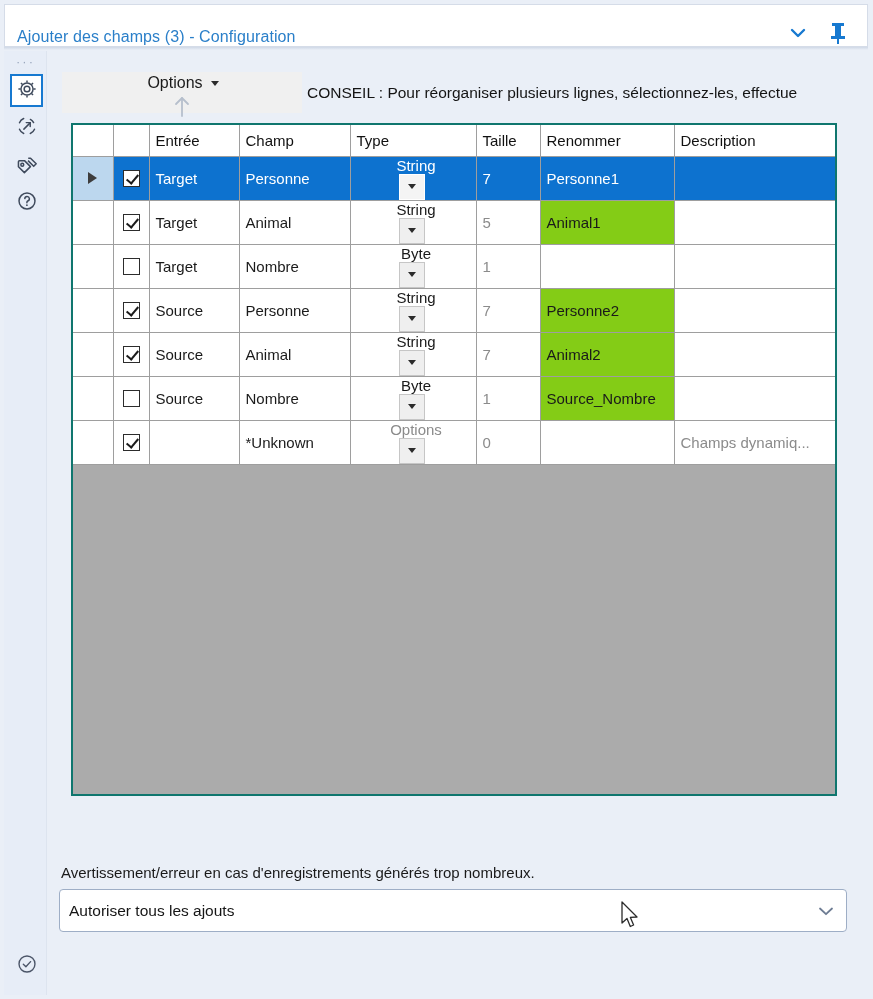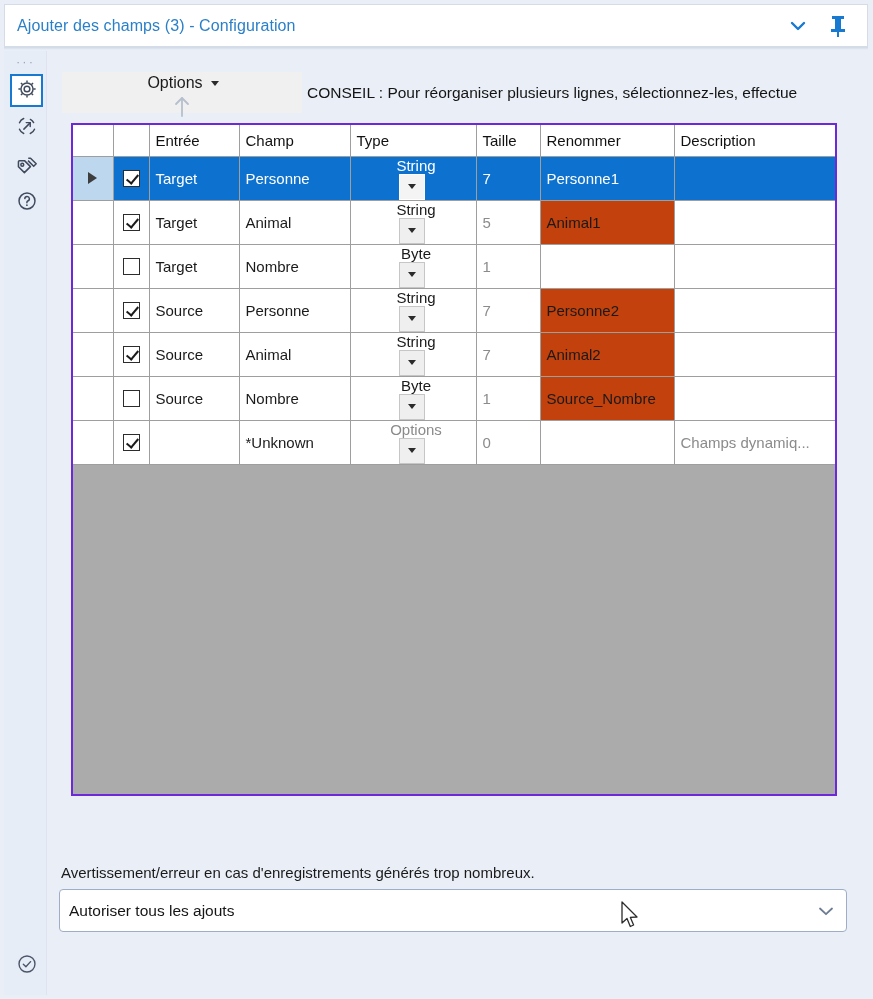--- a/index.html
+++ b/index.html
@@ -19,21 +19,21 @@
 
   
   #titlebar {
     position: absolute;
     left: 4px; top: 4px;
     width: 864px; height: 43px;
     background: #ffffff;
     border: 1px solid #d5dce8;
     box-sizing: border-box;
     display: flex;
-    align-items: center;
+    align-items: flex-end;
   }
   #title-text {
     margin-left: 12px;
     color: #2a7fc9;
     font-size: 16px;
     letter-spacing: 0.1px;
     white-space: nowrap;
   }
   #titlebar-actions {
     margin-left: auto;
@@ -141,21 +141,21 @@
     color: #141414;
     white-space: nowrap;
     overflow: hidden;
   }
 
   
   #grid-outer {
     position: absolute;
     left: 71px; top: 123px;
     width: 766px; height: 673px;
-    border: 2px solid #6d28d9;
+    border: 2px solid #0f766e;
     box-sizing: border-box;
     background: #ababab;
     overflow: hidden;
   }
   table.grid {
     border-collapse: collapse;
     table-layout: fixed;
     width: 762px;
     background: #ffffff;
   }
@@ -254,21 +254,21 @@
     background: #f4f4f4;
     border: 1px solid #ffffff;
   }
   .dd-caret {
     width: 0; height: 0;
     border-left: 4px solid transparent;
     border-right: 4px solid transparent;
     border-top: 5px solid #2b2b2b;
   }
 
-  td.yellow { background: #c2410c; }
+  td.yellow { background: #84cc16; }
   td.muted-text { color: #8b8b8b; }
 
   
   #warn-label {
     position: absolute;
     left: 61px; top: 845px;
     font-size: 15px;
     color: #1a1a1a;
     white-space: nowrap;
     margin-top: 19px;

